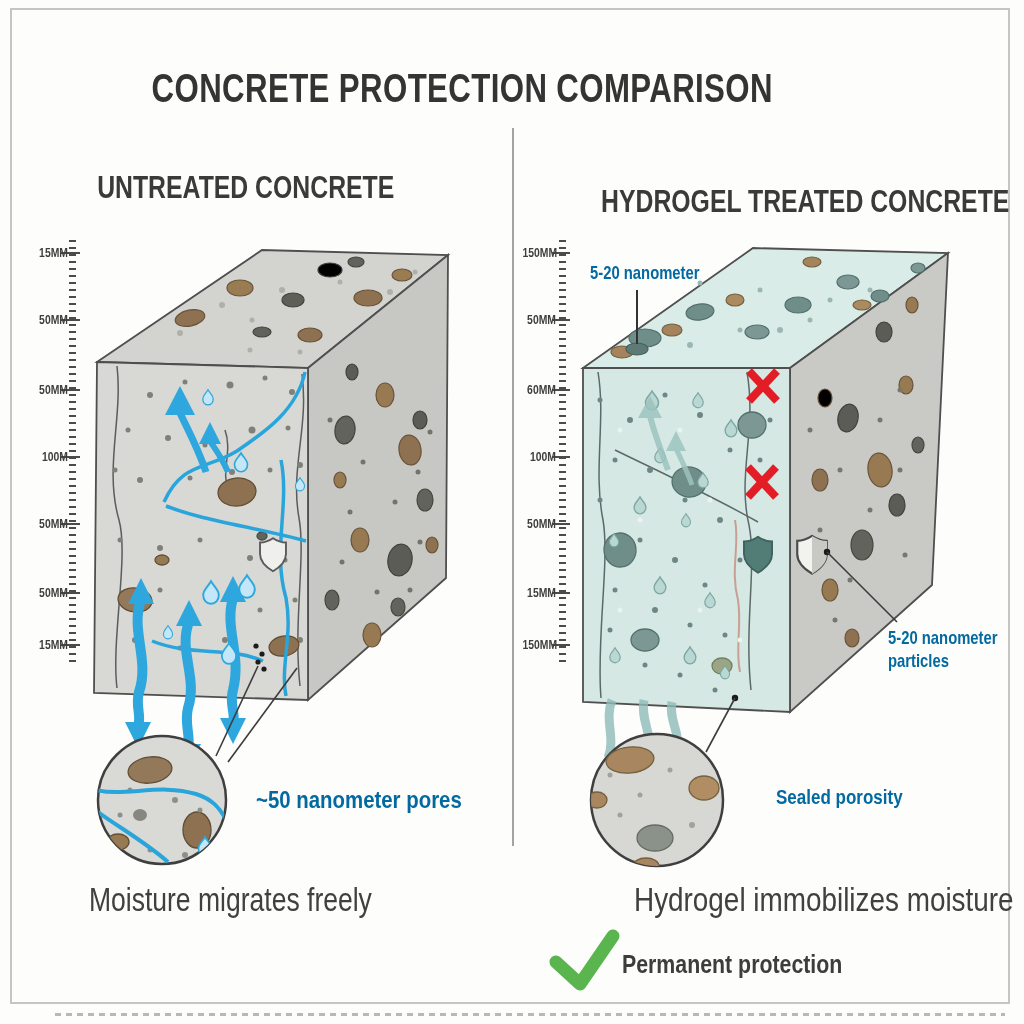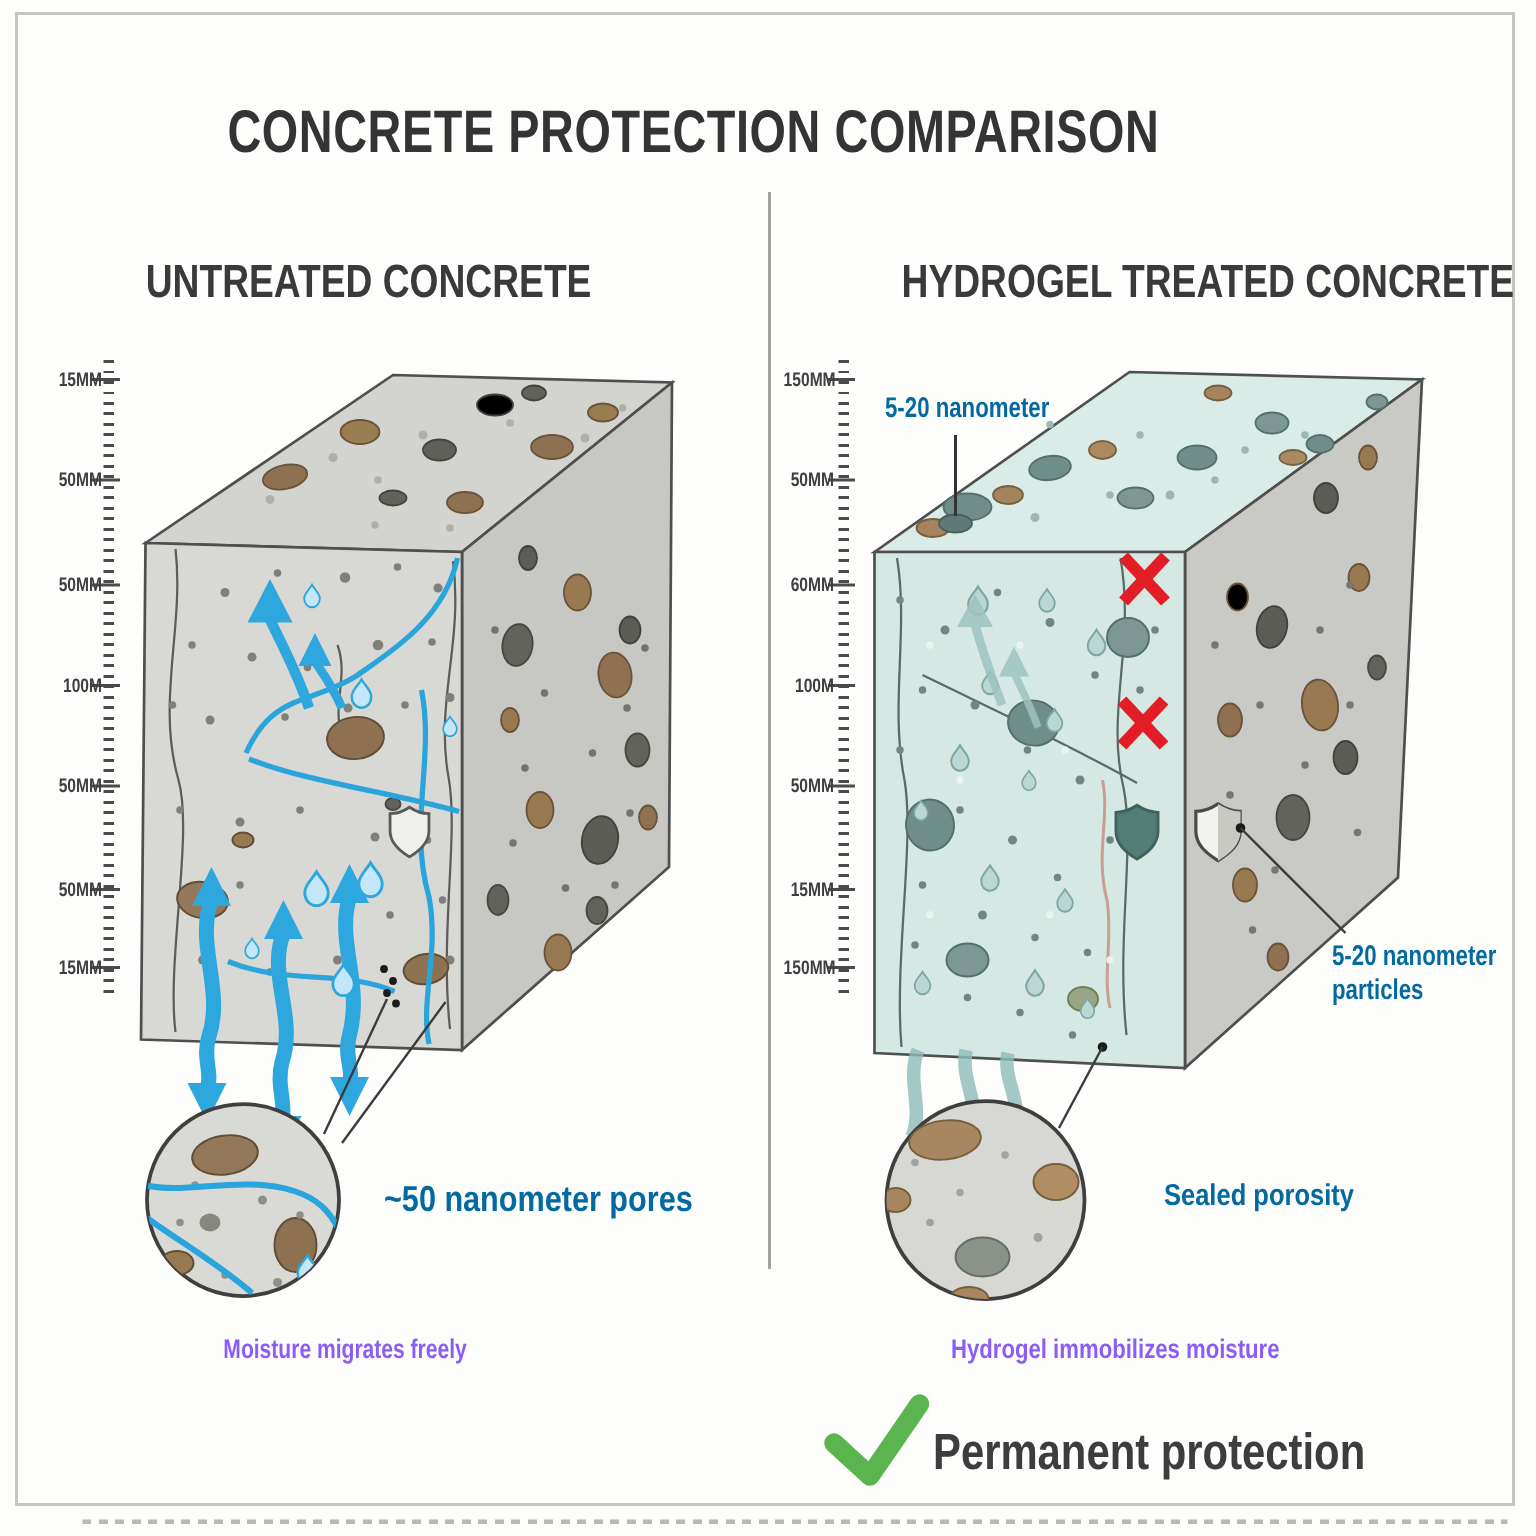--- a/index.html
+++ b/index.html
@@ -13,35 +13,35 @@
   .bottom-dashes{position:absolute;left:55px;top:1013px;width:950px;height:3px;
     background-image:repeating-linear-gradient(to right,#b9b9b3 0 6px,transparent 6px 11px);}
   .divider{position:absolute;left:512px;top:128px;width:2px;height:718px;background:#a3a3a0;}
   .abs{position:absolute;}
   .title{top:66px;left:0;width:924px;text-align:center;font-weight:bold;font-size:40px;
     color:#343434;letter-spacing:.5px;}
   .title span{display:inline-block;transform:scaleX(.78);transform-origin:center;}
   .heading{font-weight:bold;font-size:31px;color:#3a3a3a;white-space:nowrap;}
   .heading span{display:inline-block;transform:scaleX(.8);transform-origin:center;}
   .h-left{top:170px;left:60px;width:420px;}
-  .h-right{top:170px;left:550px;width:420px;text-align:center;}
+  .h-right{top:184px;left:550px;width:420px;text-align:center;}
   .rlabel{position:absolute;width:42px;font-size:13px;font-weight:bold;color:#3f3f3f;
     text-align:right;white-space:nowrap;transform:scaleX(.8);transform-origin:right center;}
   .tick-col{position:absolute;top:240px;height:424px;width:7px;
     background-image:repeating-linear-gradient(to bottom,#4b4b4b 0 1.7px,transparent 1.7px 7px);}
   .ann{font-weight:bold;color:#0369a1;white-space:nowrap;}
   .ann span{display:inline-block;transform-origin:left center;}
   .ann-sm span{transform:scaleX(.78);}
   .ann-md span{transform:scaleX(.85);}
-  .caption{font-weight:bold;font-size:18px;line-height:31px;color:#8b5cf6;white-space:nowrap;}
+  .caption{font-weight:normal;font-size:34px;line-height:31px;color:#404040;white-space:nowrap;}
   .cap-left{top:884px;left:40px;width:380px;text-align:center;}
   .cap-left div span{display:inline-block;transform:scaleX(.78);transform-origin:center;}
   .cap-right{top:884px;left:622px;margin-left:12px;}
   .cap-right div span{display:inline-block;transform:scaleX(.82);transform-origin:left center;}
-  .benefit{top:949px;left:622px;font-weight:bold;font-size:34px;color:#3d3d3d;white-space:nowrap;}
+  .benefit{top:949px;left:622px;font-weight:bold;font-size:26px;color:#3d3d3d;white-space:nowrap;}
   .benefit span{display:inline-block;transform:scaleX(.82);transform-origin:left center;}
   svg{position:absolute;left:0;top:0;}
 </style>
 </head>
 <body>
 
 <div class="frame"></div>
 <div class="bottom-dashes"></div>
 <div class="divider"></div>
 

